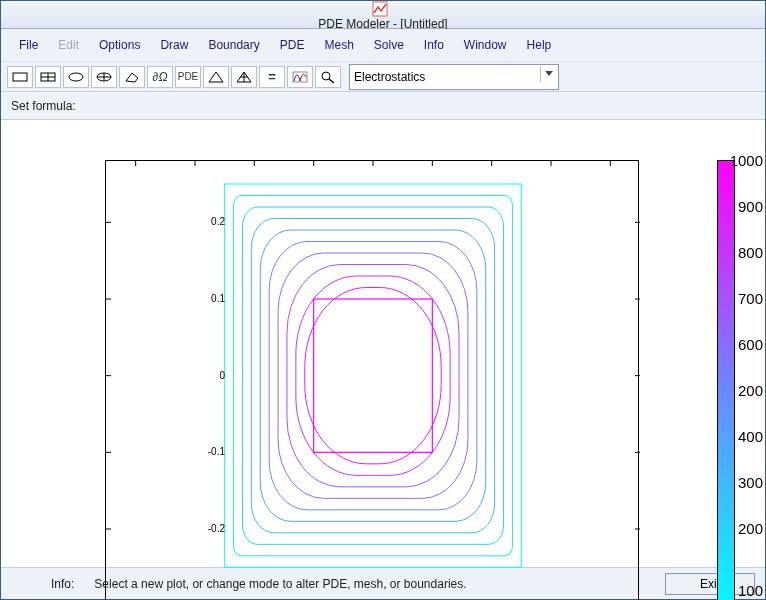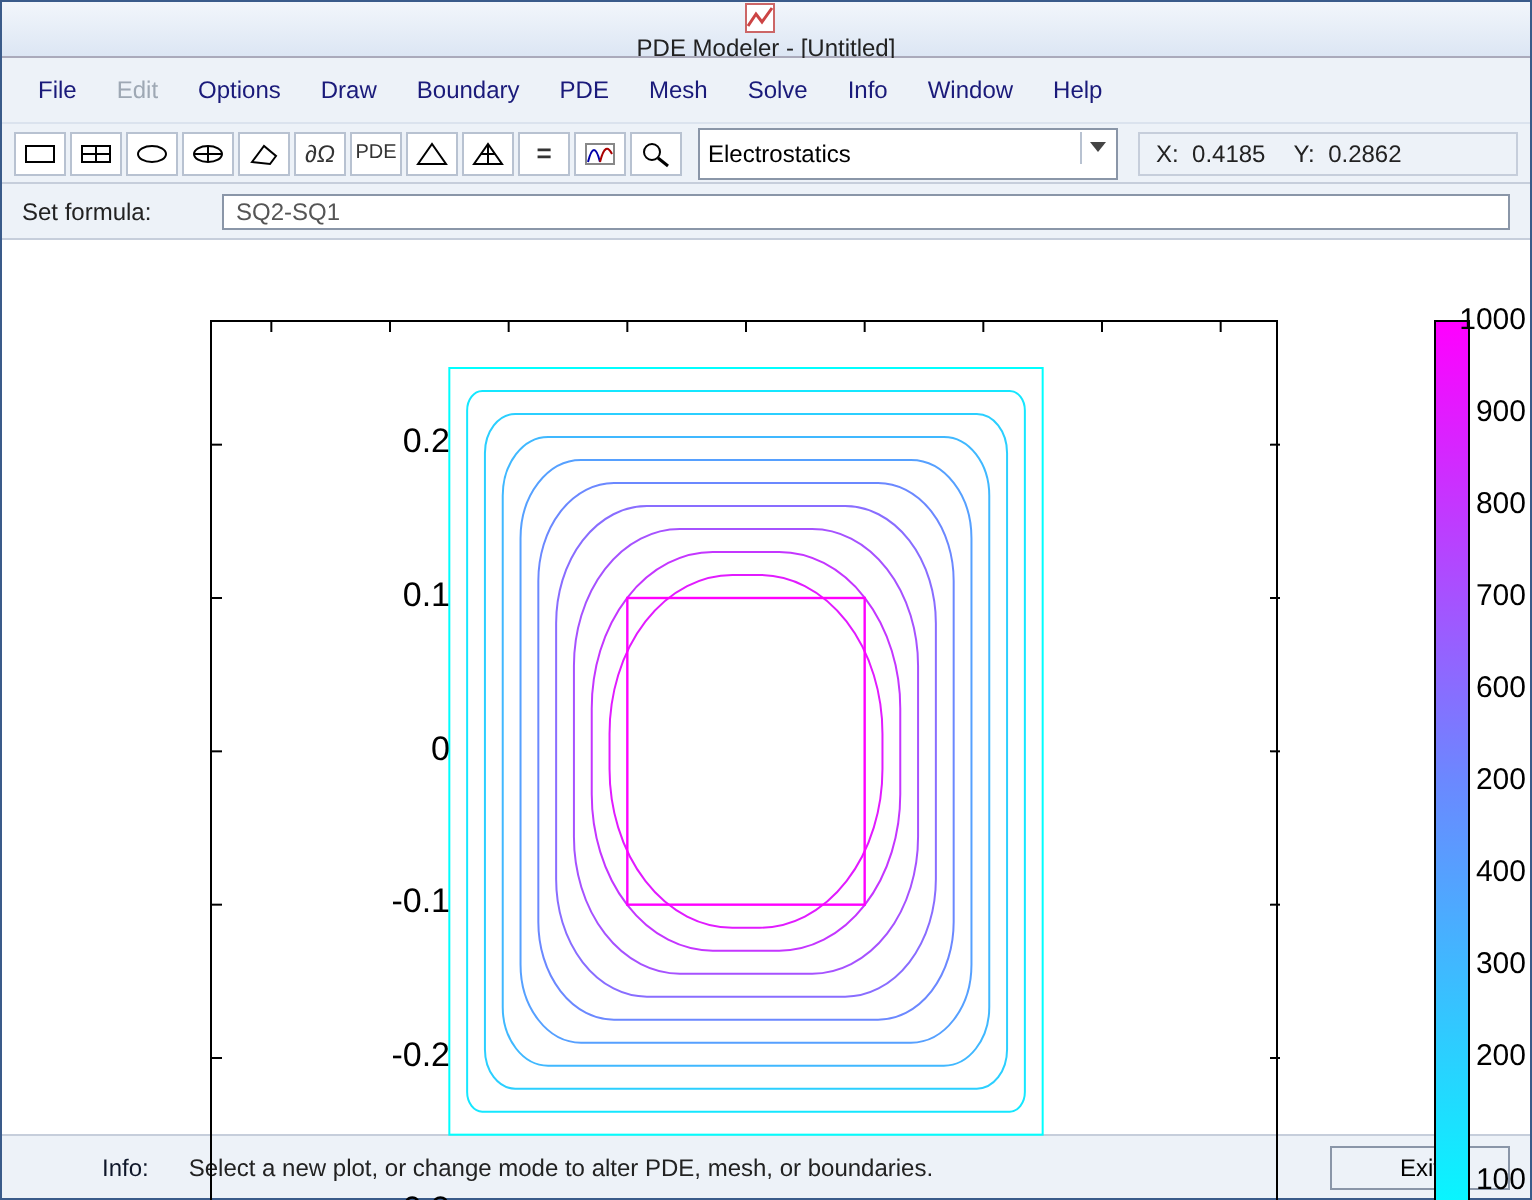--- a/index.html
+++ b/index.html
@@ -20,21 +20,21 @@
 .dropdown { margin-left:6px; height:20px; border:1px solid #8a96a8; background:#fff; width: 210px; display:flex; align-items:center; padding:12px 4px; font-size:12px; position:relative; }
 .dropdown .caret { position:absolute; right:2px; top:1px; width:16px; height:16px; border-left:1px solid #b8c2d1; display:flex; align-items:center; justify-content:center; }
 .coord-box { margin-left:8px; height:22px; border:1px solid #c6cedb; background:#edf2f8; display:flex; align-items:center; padding:0 8px; font-size:12px; gap:14px; flex:1;}
 .coord-box span { color:#222; }
 .formularow { height: 28px; background:#edf2f8; border-bottom:1px solid #c6cedb; display:flex; align-items:center; padding:0 10px; gap:10px; }
 .formularow .label { font-size:12px; color:#222; width:90px; }
 .formularow input { flex:1; height:18px; border:1px solid #8a96a8; padding:0 6px; font-size:12px; background:#fff; color:#555;}
 .plotarea { flex:1; background:#fff; position:relative; }
 .plot-title { position:absolute; left:0; right:0; top:12px; text-align:center; font-size:13px; font-weight:bold; color:#000; }
 .axes { position:absolute; left:104px; top:40px; width:534px; height:460px; border:1px solid #000; }
-.ytlabel { position:absolute; right:540px; font-size:17px; color:#000; transform:translateY(-50%); }
+.ytlabel { position:absolute; right:540px; font-size:10px; color:#000; transform:translateY(-50%); }
 .colorbar { position:absolute; right:30px; top:40px; width:18px; height:460px; background: linear-gradient(to top, #00ffff 0%, #6b88ff 50%, #ff00ff 100%); border:1px solid #000; }
 .cblabel { position:absolute; right:2px; font-size:15px; color:#000; transform:translateY(-50%); }
 .contours { position:absolute; left:0; top:0; width:534px; height:460px; }
 .statusbar { height:32px; background:#edf2f8; border-top:1px solid #c6cedb; display:flex; align-items:center; padding:0 10px; gap:10px; }
 .statusbar .info-label { font-size:12px; color:#0f172a; margin-left:40px; margin-right:10px;}
 .statusbar .info-text { font-size:12px; color:#222; flex:1; }
 .exitbtn { width:90px; height:22px; border:1px solid #8a96a8; background:#edf2f8; font-size:12px; display:flex; align-items:center; justify-content:center; }
 </style>
 </head>
 <body>
@@ -146,29 +146,24 @@
         </svg>
       </div>
     <div class="dropdown">
       <span>Electrostatics</span>
       <span class="caret">
           <svg width="8" height="6">
             <path d="M0 0 L4 5 L8 0 Z" fill="#444"></path>
           </svg>
         </span>
     </div>
-    <div class="coord-box">
-      <span><span>X:</span>&nbsp;&nbsp;<span>0.4185</span></span>
-      <span><span>Y:</span>&nbsp;&nbsp;<span>0.2862</span></span>
-    </div>
   </div>
 
   <div class="formularow">
     <span class="label">Set formula:</span>
-    <input type="text" value="SQ2-SQ1" style="">
   </div>
 
   <div class="plotarea">
     <div class="axes">
       <svg class="contours" viewBox="0 0 534 460" id="contoursvg">
           <rect x="118.66666666666667" y="23.00000000000002" width="296.6666666666666" height="383.3333333333333" fill="none" stroke="rgb(0,255,255)" stroke-width="1"></rect>
           <rect x="127.56666666666668" y="34.500000000000135" width="278.86666666666673" height="360.3333333333332" rx="7.564999999999998" ry="9.774999999999977" fill="none" stroke="rgb(21,231,255)" stroke-width="1"></rect>
           <rect x="136.46666666666667" y="46.00000000000004" width="261.0666666666667" height="337.3333333333333" rx="15.129999999999995" ry="19.55000000000004" fill="none" stroke="rgb(43,207,255)" stroke-width="1"></rect>
           <rect x="145.36666666666665" y="57.50000000000005" width="243.26666666666668" height="314.33333333333326" rx="22.694999999999993" ry="29.325000000000045" fill="none" stroke="rgb(64,184,255)" stroke-width="1"></rect>
           <rect x="154.26666666666668" y="69.00000000000006" width="225.46666666666667" height="291.33333333333326" rx="30.25999999999999" ry="39.10000000000002" fill="none" stroke="rgb(86,160,255)" stroke-width="1"></rect>

